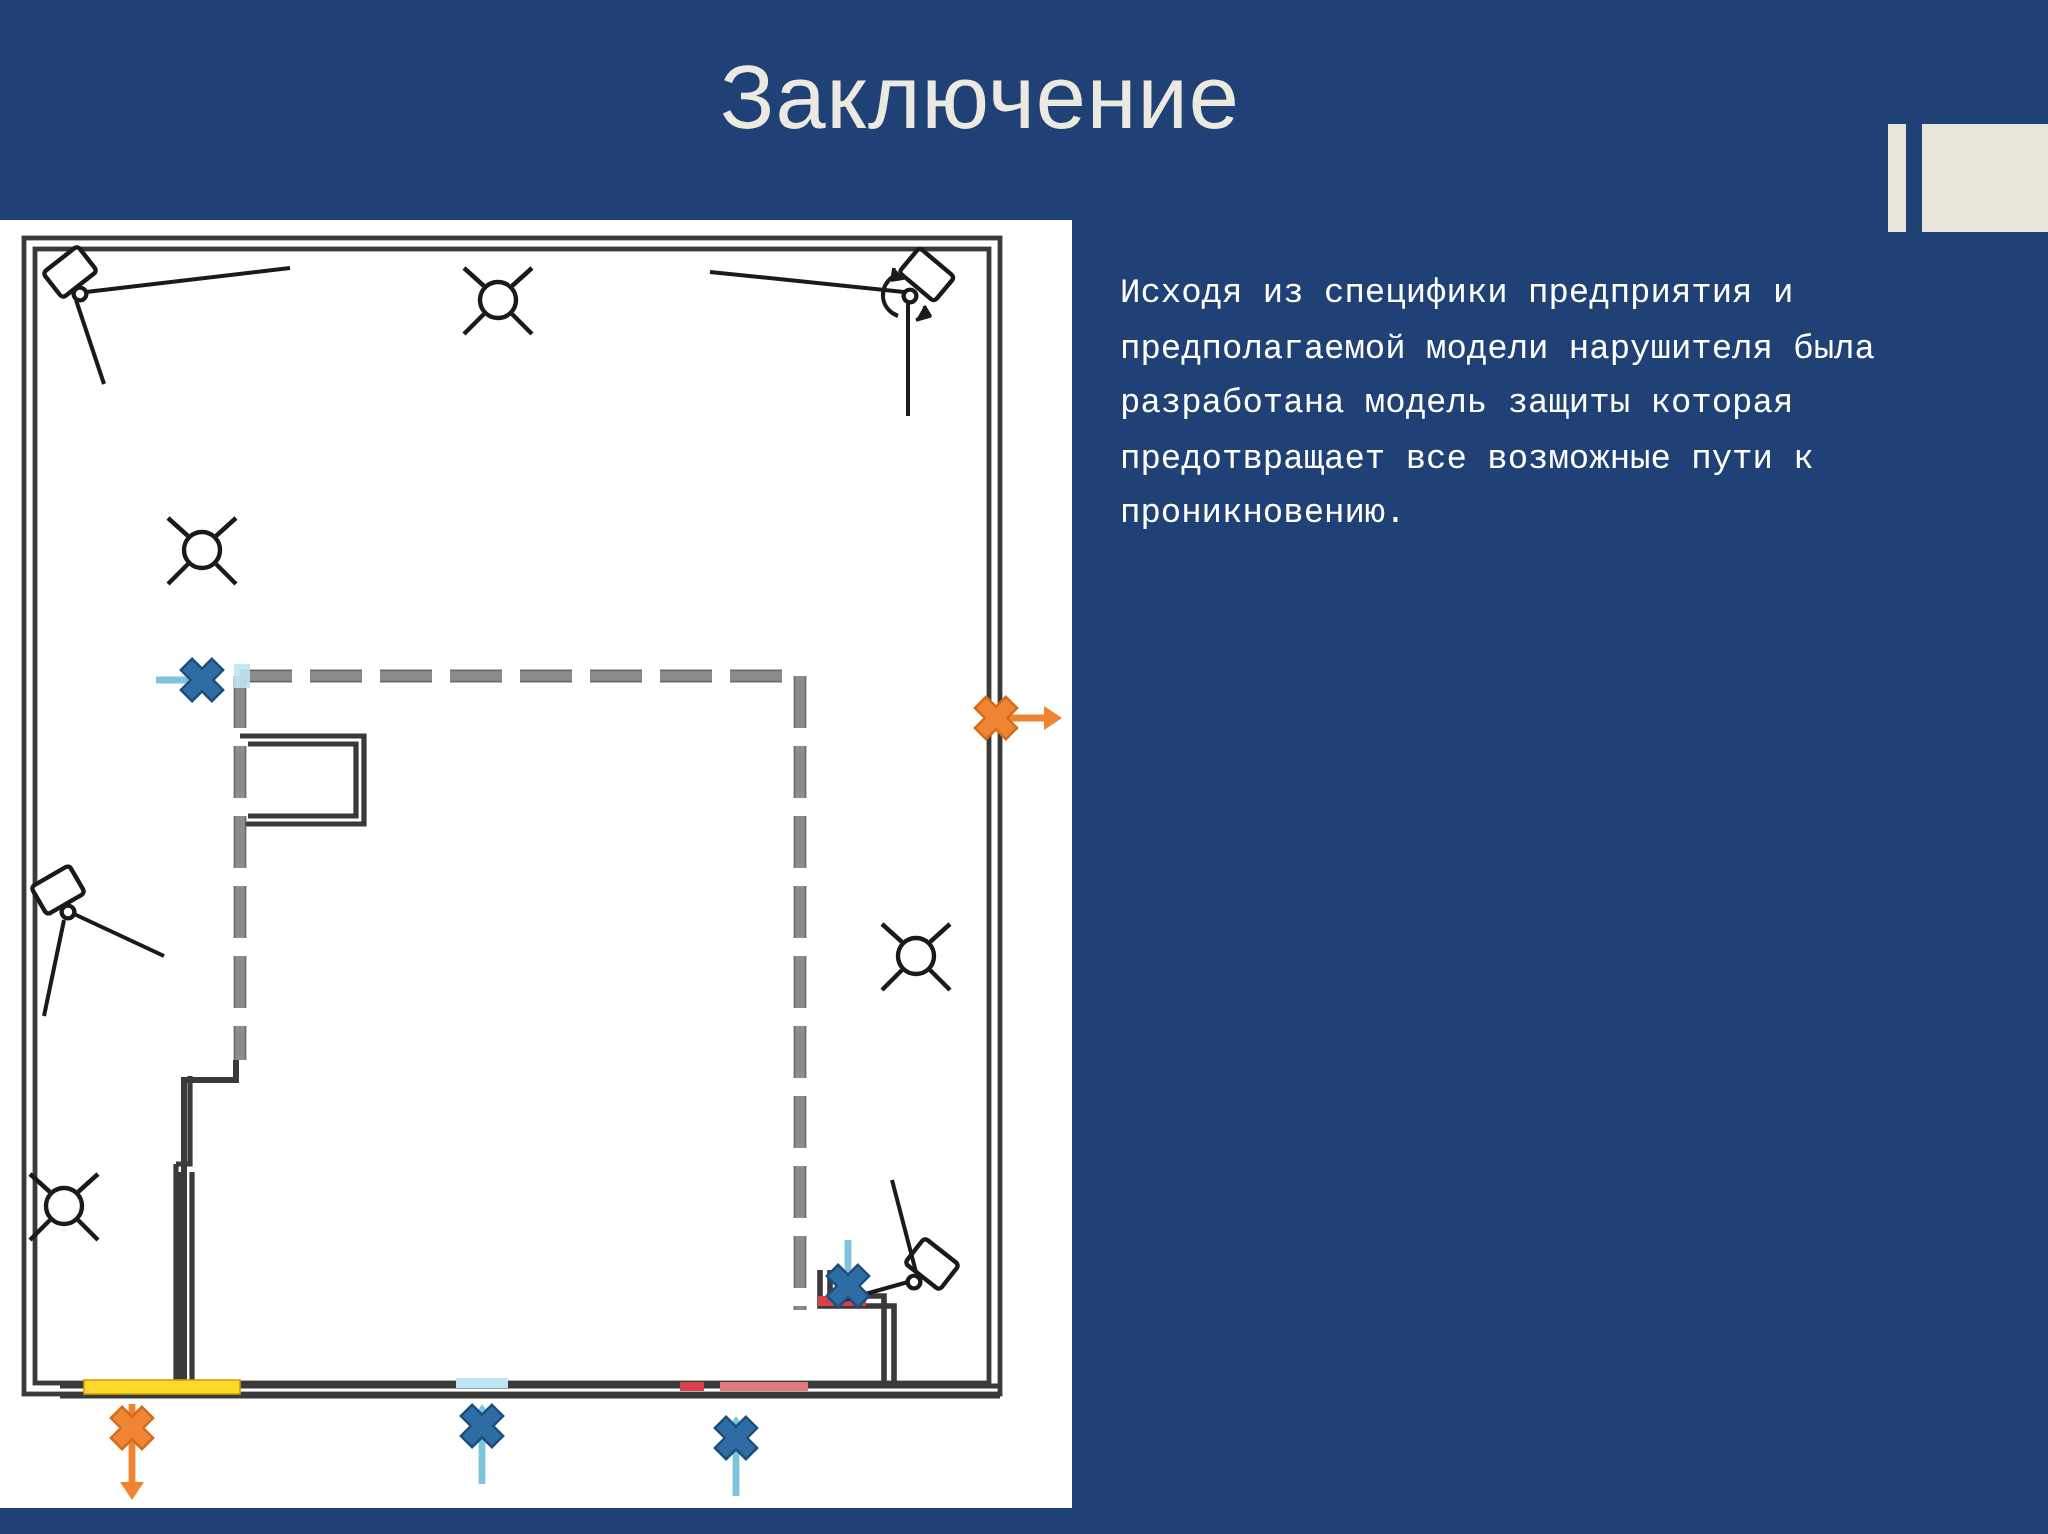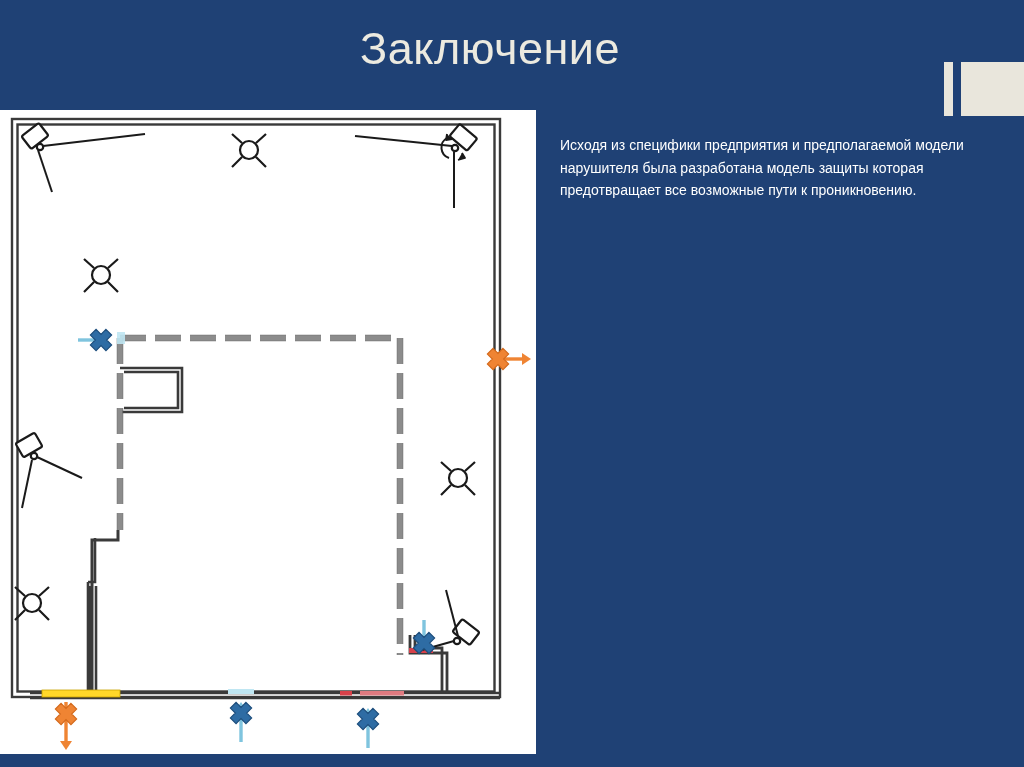--- a/index.html
+++ b/index.html
@@ -62,22 +62,22 @@
     line-height: 1.1;
   }
 
   
   .body-text {
     position: absolute;
     left: 560px;
     top: 134px;
     width: 430px;
     color: #ffffff;
-    font-family: Liberation Sans, sans-serif;
-    font-size: 14px;
+    font-family: Liberation Mono, monospace;
+    font-size: 17px;
     line-height: 1.62;
     text-align: left;
   }
 
   
   .plan-panel {
     position: absolute;
     left: 0;
     top: 110px;
     width: 536px;

